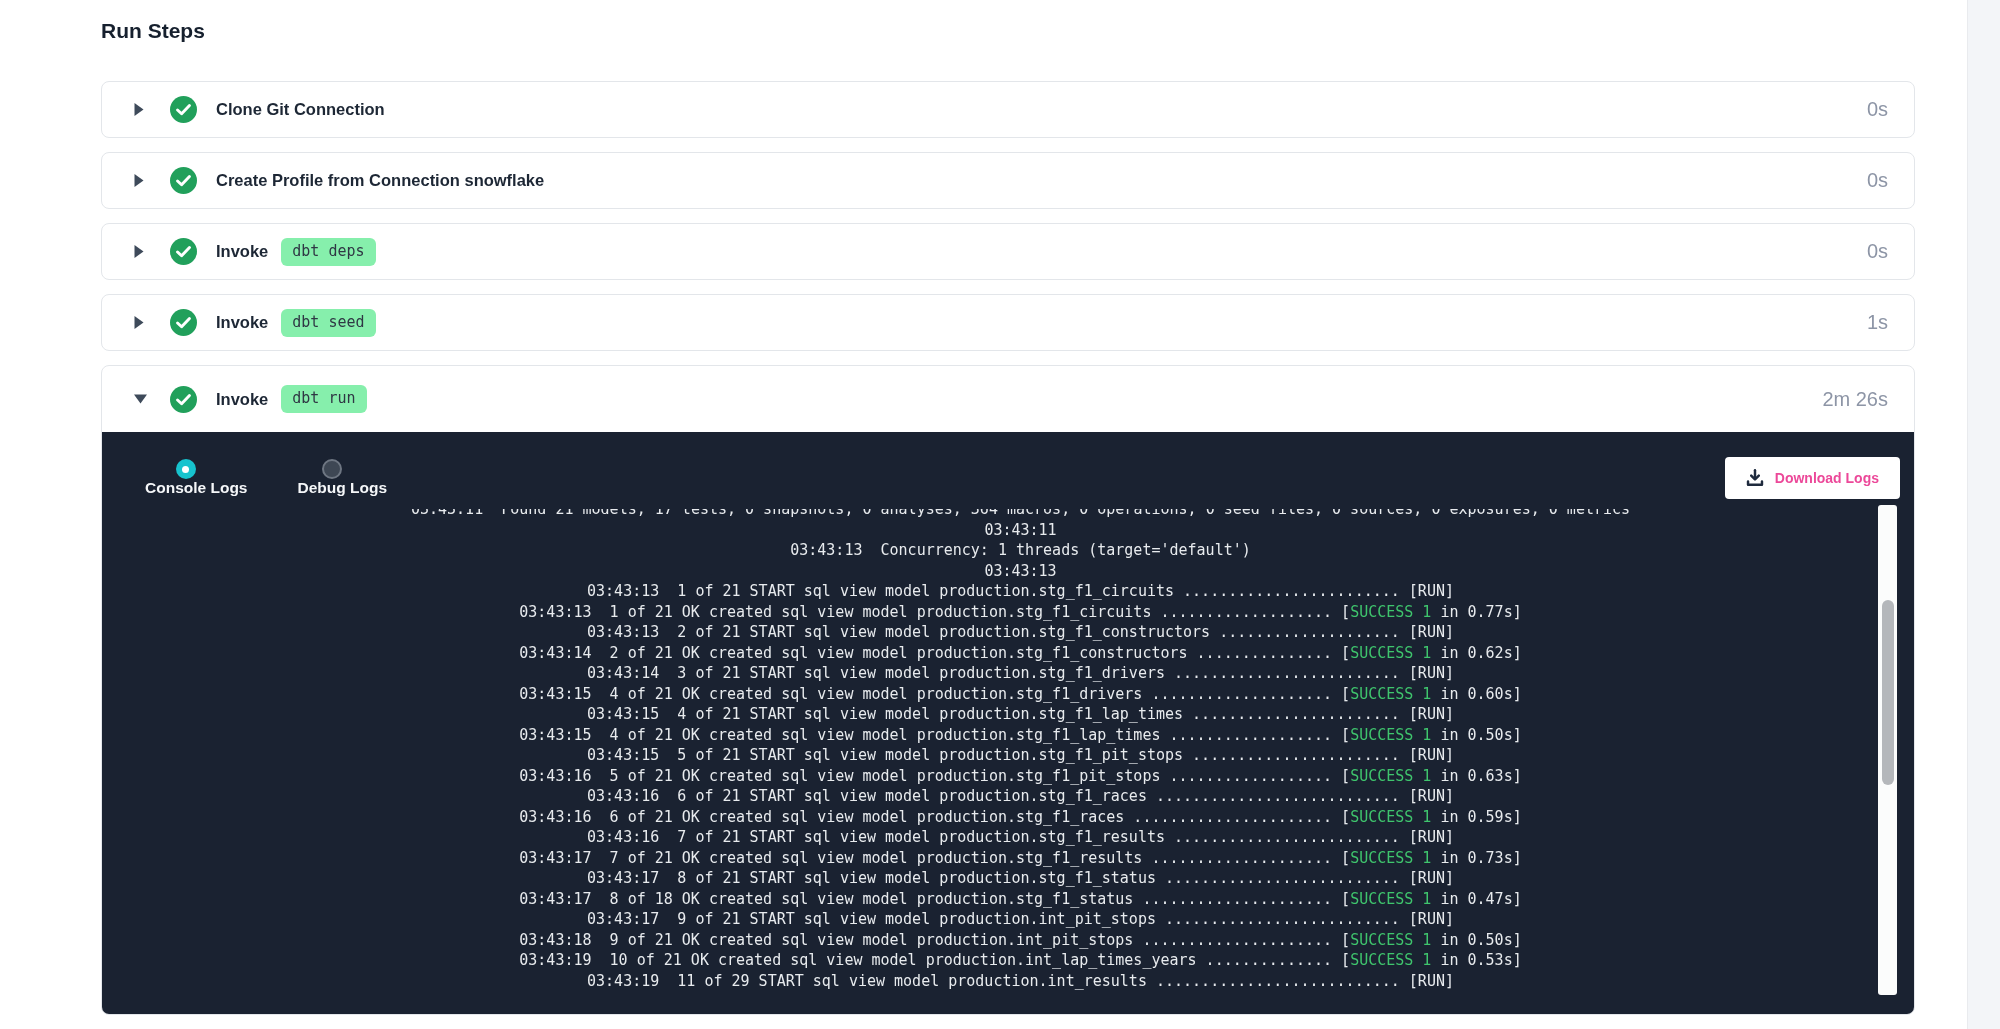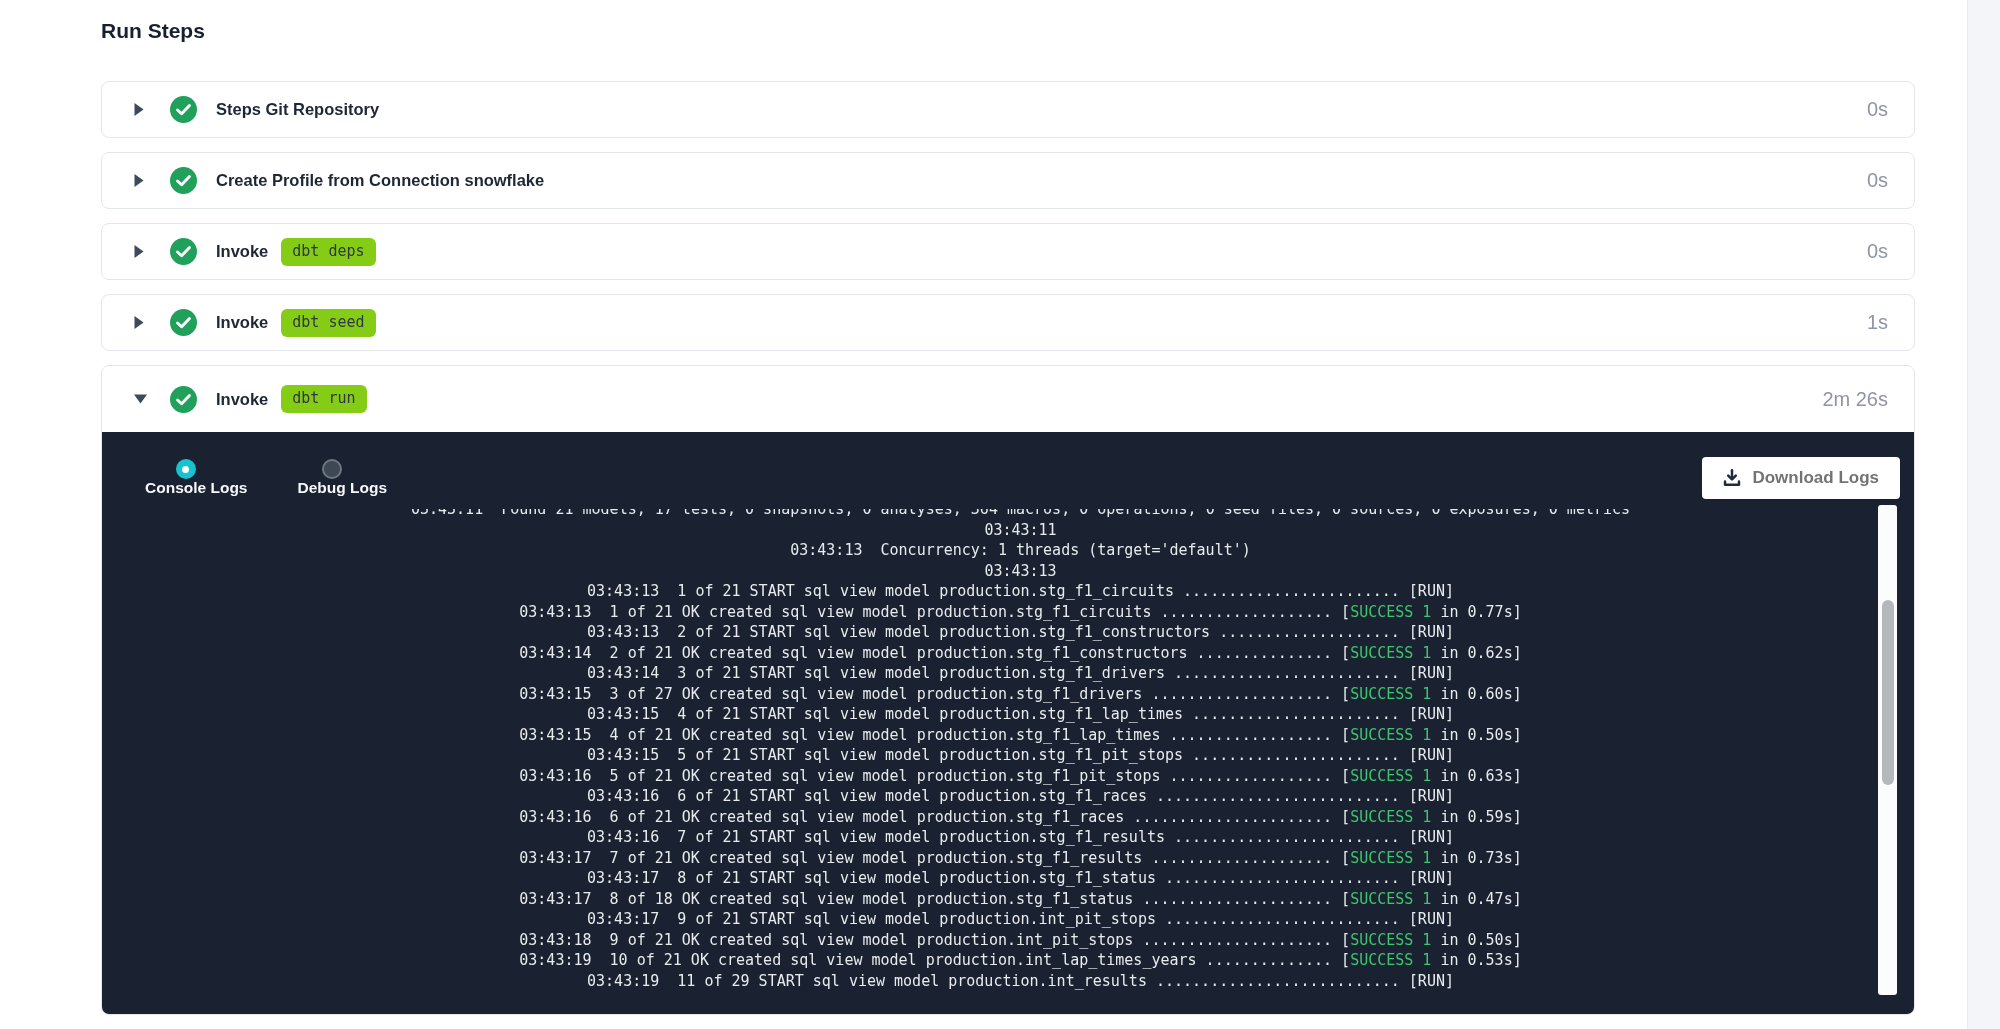--- a/index.html
+++ b/index.html
@@ -26,21 +26,21 @@
   }
   .step-header { display:flex; align-items:center; height:55px; cursor:pointer; }
   .step-header.tall { height:66px; }
   .caret { margin-left:31px; width:15px; display:flex; align-items:center; flex:none; }
   .status-icon { margin-left:22px; width:27px; height:27px; flex:none; display:flex; }
   .step-label { margin-left:19px; font-size:16.5px; font-weight:700; color:#1d2735; }
   .cmd-pill {
     margin-left:13px;
     font-family:"DejaVu Sans Mono", monospace;
     font-size:15px; color:#2f3744;
-    background:#84cc16; border-radius:6px;
+    background:#86efac; border-radius:6px;
     padding:4px 11px 6px 11px;
   }
   .duration { margin-left:auto; margin-right:26px; font-size:20px; color:#8d95a6; }
 
   .log-panel {
     background:#1a2231;
     border-radius:0 0 7px 7px;
     height:582px;
     position:relative;
     overflow:hidden;
@@ -54,21 +54,21 @@
     content:""; position:absolute; width:7px; height:7px;
     background:#ffffff; border-radius:50%; top:6.5px; left:6.5px;
   }
   .radio-circle.unselected { background:#3e4754; border:2.5px solid #6e7682; }
   .radio-label { margin-left:21px; color:#f5f7f9; font-size:15.5px; font-weight:700; }
   .download-btn {
     margin-left:auto; display:flex; align-items:center; gap:11px;
     background:#ffffff; border:none; border-radius:4px;
     height:42px; padding:0 21px;
     font-family:"Liberation Sans", sans-serif;
-    font-size:17px; font-weight:700; color:#737373;
+    font-size:14px; font-weight:700; color:#ec4899;
     cursor:pointer;
   }
   .log-area { margin:9px 0 0 25px; height:503px; overflow:hidden;text-align:center; }
   .log-line {
     font-family:"DejaVu Sans Mono", monospace;
     font-size:15px; line-height:20.5px;
     color:#e8ebee; white-space:pre;
   }
   .log-line:first-child { margin-top:-10px; }
   .log-green { color:#3fc56d; }
@@ -96,21 +96,21 @@
         <svg width="12" height="15" viewBox="0 0 12 15">
               <path d="M1.5 1 L10.5 7.5 L1.5 14 Z" fill="#3e4a5a"></path>
             </svg>
       </span>
       <span class="status-icon">
         <svg width="27" height="27" viewBox="0 0 24 24">
           <circle cx="12" cy="12" r="12" fill="#21a05b"></circle>
           <path d="M6.7 12.4 L10.3 15.8 L17.3 8.4" stroke="#ffffff" stroke-width="2.6" fill="none" stroke-linecap="round" stroke-linejoin="round"></path>
         </svg>
       </span>
-      <span class="step-label">Steps Git Repository</span>
+      <span class="step-label">Clone Git Connection</span>
 
       <span class="duration">0s</span>
     </div>
   </div>
 
   <div class="step-card">
     <div class="step-header">
       <span class="caret">
         <svg width="12" height="15" viewBox="0 0 12 15">
               <path d="M1.5 1 L10.5 7.5 L1.5 14 Z" fill="#3e4a5a"></path>
@@ -210,21 +210,21 @@
       <div class="log-area" id="log-lines">
           <div class="log-line"><span>03:43:11  Found 21 models, 17 tests, 0 snapshots, 0 analyses, 364 macros, 0 operations, 0 seed files, 0 sources, 0 exposures, 0 metrics</span></div>
           <div class="log-line"><span>03:43:11</span></div>
           <div class="log-line"><span>03:43:13  Concurrency: 1 threads (target='default')</span></div>
           <div class="log-line"><span>03:43:13</span></div>
           <div class="log-line"><span>03:43:13  1 of 21 START sql view model production.stg_f1_circuits ........................ [RUN]</span></div>
           <div class="log-line"><span>03:43:13  1 of 21 OK created sql view model production.stg_f1_circuits ................... [</span><span class="log-green">SUCCESS 1</span><span> in 0.77s]</span></div>
           <div class="log-line"><span>03:43:13  2 of 21 START sql view model production.stg_f1_constructors .................... [RUN]</span></div>
           <div class="log-line"><span>03:43:14  2 of 21 OK created sql view model production.stg_f1_constructors ............... [</span><span class="log-green">SUCCESS 1</span><span> in 0.62s]</span></div>
           <div class="log-line"><span>03:43:14  3 of 21 START sql view model production.stg_f1_drivers ......................... [RUN]</span></div>
-          <div class="log-line"><span>03:43:15  3 of 27 OK created sql view model production.stg_f1_drivers .................... [</span><span class="log-green">SUCCESS 1</span><span> in 0.60s]</span></div>
+          <div class="log-line"><span>03:43:15  4 of 21 OK created sql view model production.stg_f1_drivers .................... [</span><span class="log-green">SUCCESS 1</span><span> in 0.60s]</span></div>
           <div class="log-line"><span>03:43:15  4 of 21 START sql view model production.stg_f1_lap_times ....................... [RUN]</span></div>
           <div class="log-line"><span>03:43:15  4 of 21 OK created sql view model production.stg_f1_lap_times .................. [</span><span class="log-green">SUCCESS 1</span><span> in 0.50s]</span></div>
           <div class="log-line"><span>03:43:15  5 of 21 START sql view model production.stg_f1_pit_stops ....................... [RUN]</span></div>
           <div class="log-line"><span>03:43:16  5 of 21 OK created sql view model production.stg_f1_pit_stops .................. [</span><span class="log-green">SUCCESS 1</span><span> in 0.63s]</span></div>
           <div class="log-line"><span>03:43:16  6 of 21 START sql view model production.stg_f1_races ........................... [RUN]</span></div>
           <div class="log-line"><span>03:43:16  6 of 21 OK created sql view model production.stg_f1_races ...................... [</span><span class="log-green">SUCCESS 1</span><span> in 0.59s]</span></div>
           <div class="log-line"><span>03:43:16  7 of 21 START sql view model production.stg_f1_results ......................... [RUN]</span></div>
           <div class="log-line"><span>03:43:17  7 of 21 OK created sql view model production.stg_f1_results .................... [</span><span class="log-green">SUCCESS 1</span><span> in 0.73s]</span></div>
           <div class="log-line"><span>03:43:17  8 of 21 START sql view model production.stg_f1_status .......................... [RUN]</span></div>
           <div class="log-line"><span>03:43:17  8 of 18 OK created sql view model production.stg_f1_status ..................... [</span><span class="log-green">SUCCESS 1</span><span> in 0.47s]</span></div>

